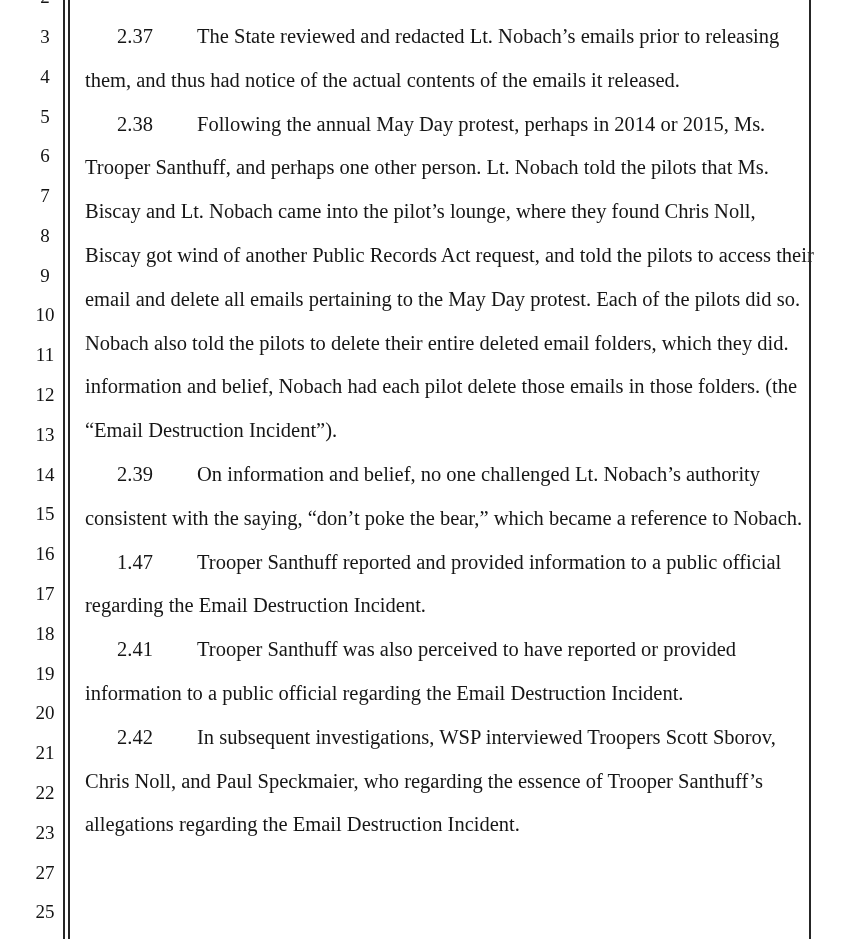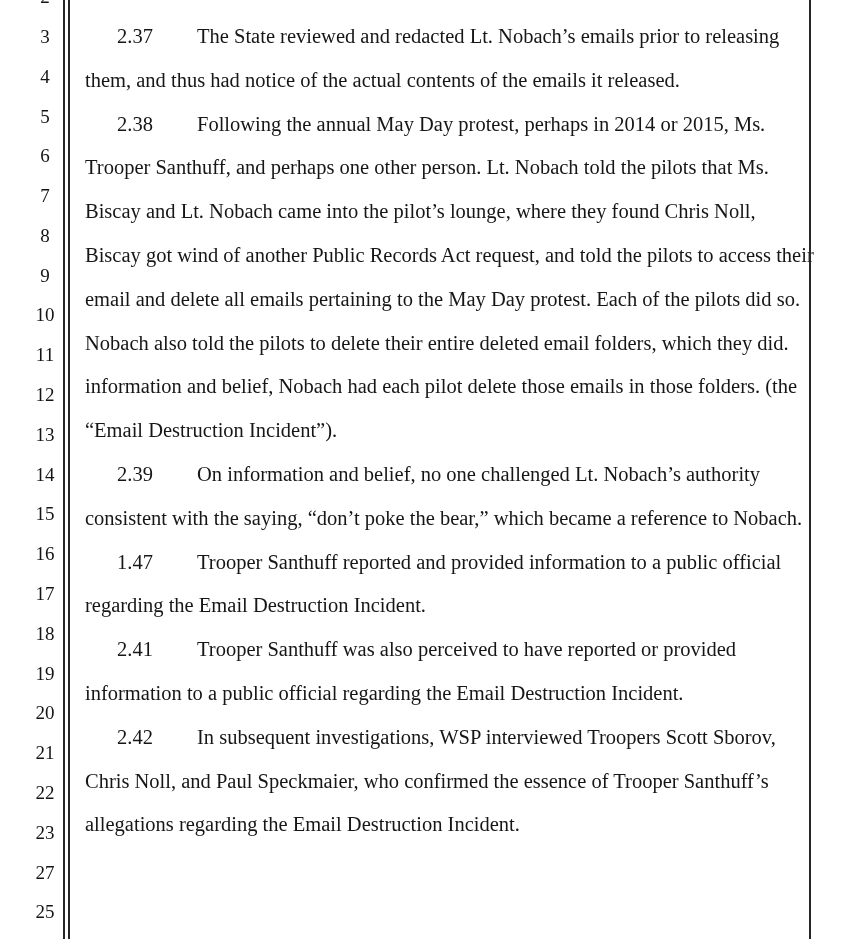--- a/index.html
+++ b/index.html
@@ -111,17 +111,17 @@
       <div class="doc-line"><span>Nobach also told the pilots to delete their entire deleted email folders, which they did.</span></div>
       <div class="doc-line"><span>information and belief, Nobach had each pilot delete those emails in those folders. (the</span></div>
       <div class="doc-line"><span>“Email Destruction Incident”).</span></div>
       <div class="doc-line"><span class="pnum">2.39</span><span>On information and belief, no one challenged Lt. Nobach’s authority</span></div>
       <div class="doc-line"><span>consistent with the saying, “don’t poke the bear,” which became a reference to Nobach.</span></div>
       <div class="doc-line"><span class="pnum">1.47</span><span>Trooper Santhuff reported and provided information to a public official</span></div>
       <div class="doc-line"><span>regarding the Email Destruction Incident.</span></div>
       <div class="doc-line"><span class="pnum">2.41</span><span>Trooper Santhuff was also perceived to have reported or provided</span></div>
       <div class="doc-line"><span>information to a public official regarding the Email Destruction Incident.</span></div>
       <div class="doc-line"><span class="pnum">2.42</span><span>In subsequent investigations, WSP interviewed Troopers Scott Sborov,</span></div>
-      <div class="doc-line"><span>Chris Noll, and Paul Speckmaier, who confirmed the essence of Trooper Santhuff’s</span></div>
+      <div class="doc-line"><span>Chris Noll, and Paul Speckmaier, who regarding the essence of Trooper Santhuff’s</span></div>
       <div class="doc-line"><span>allegations regarding the Email Destruction Incident.</span></div>
     </div>
   <div class="right-rule"></div>
 </div>
 
 </body></html>

